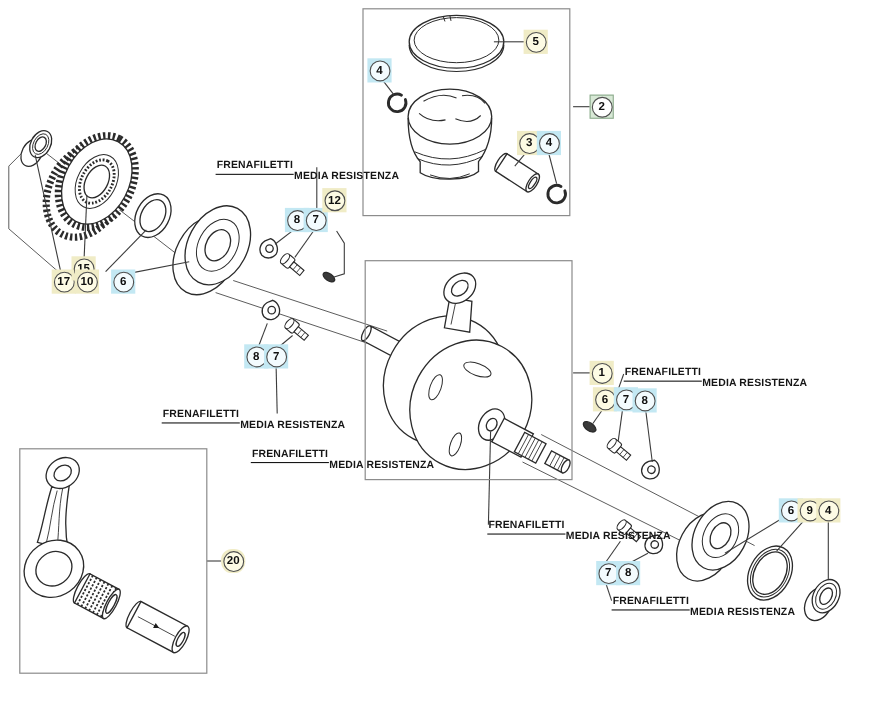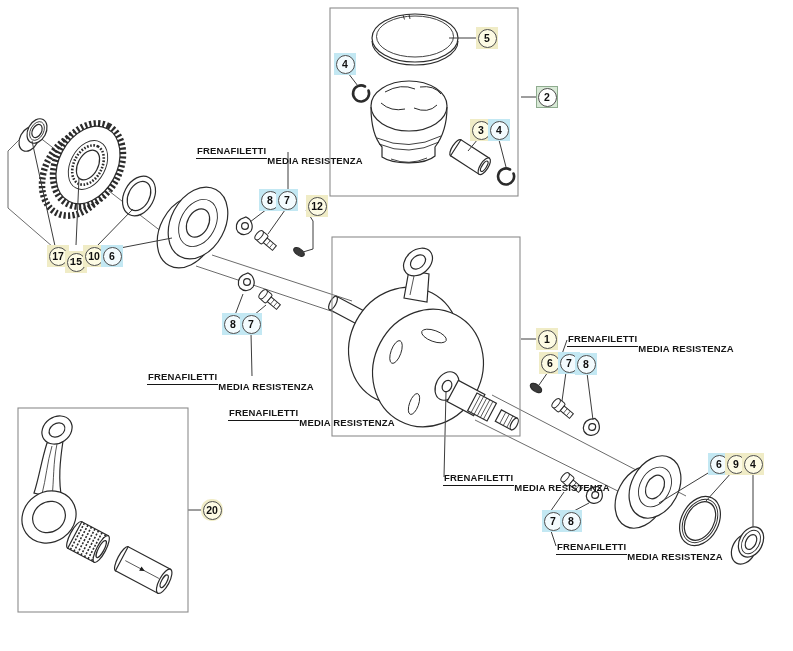--- a/index.html
+++ b/index.html
@@ -339,36 +339,36 @@
         <div class="l1">FRENAFILETTI</div>
         <div class="l2">MEDIA RESISTENZA</div>
       </div>
       <div class="note" style="left: 556px; top: 534px; width: 99px;">
         <div class="l1">FRENAFILETTI</div>
         <div class="l2">MEDIA RESISTENZA</div>
       </div>
       <div class="callout co-y" style="left: 47px; top: 245px;">
         <div class="cc">17</div>
       </div>
-      <div class="callout co-y" style="left: 65px; top: 251px; font-family: Liberation Mono, monospace;">
+      <div class="callout co-y" style="left: 65px; top: 233px;">
         <div class="cc">15</div>
       </div>
-      <div class="callout co-y" style="left: 83px; top: 245px;">
+      <div class="callout co-y" style="left: 68px; top: 245px;">
         <div class="cc">10</div>
       </div>
       <div class="callout co-c" style="left: 101px; top: 245px;">
         <div class="cc">6</div>
       </div>
       <div class="callout co-c" style="left: 259px; top: 189px;">
         <div class="cc">8</div>
       </div>
       <div class="callout co-c" style="left: 276px; top: 189px;">
         <div class="cc">7</div>
       </div>
-      <div class="callout co-y" style="left: 293px; top: 195px; margin-left: 13px;">
+      <div class="callout co-y" style="left: 293px; top: 171px;">
         <div class="cc">12</div>
       </div>
       <div class="callout co-c" style="left: 222px; top: 313px;">
         <div class="cc">8</div>
       </div>
       <div class="callout co-c" style="left: 240px; top: 313px;">
         <div class="cc">7</div>
       </div>
       <div class="callout co-c" style="left: 334px; top: 53px;">
         <div class="cc">4</div>

